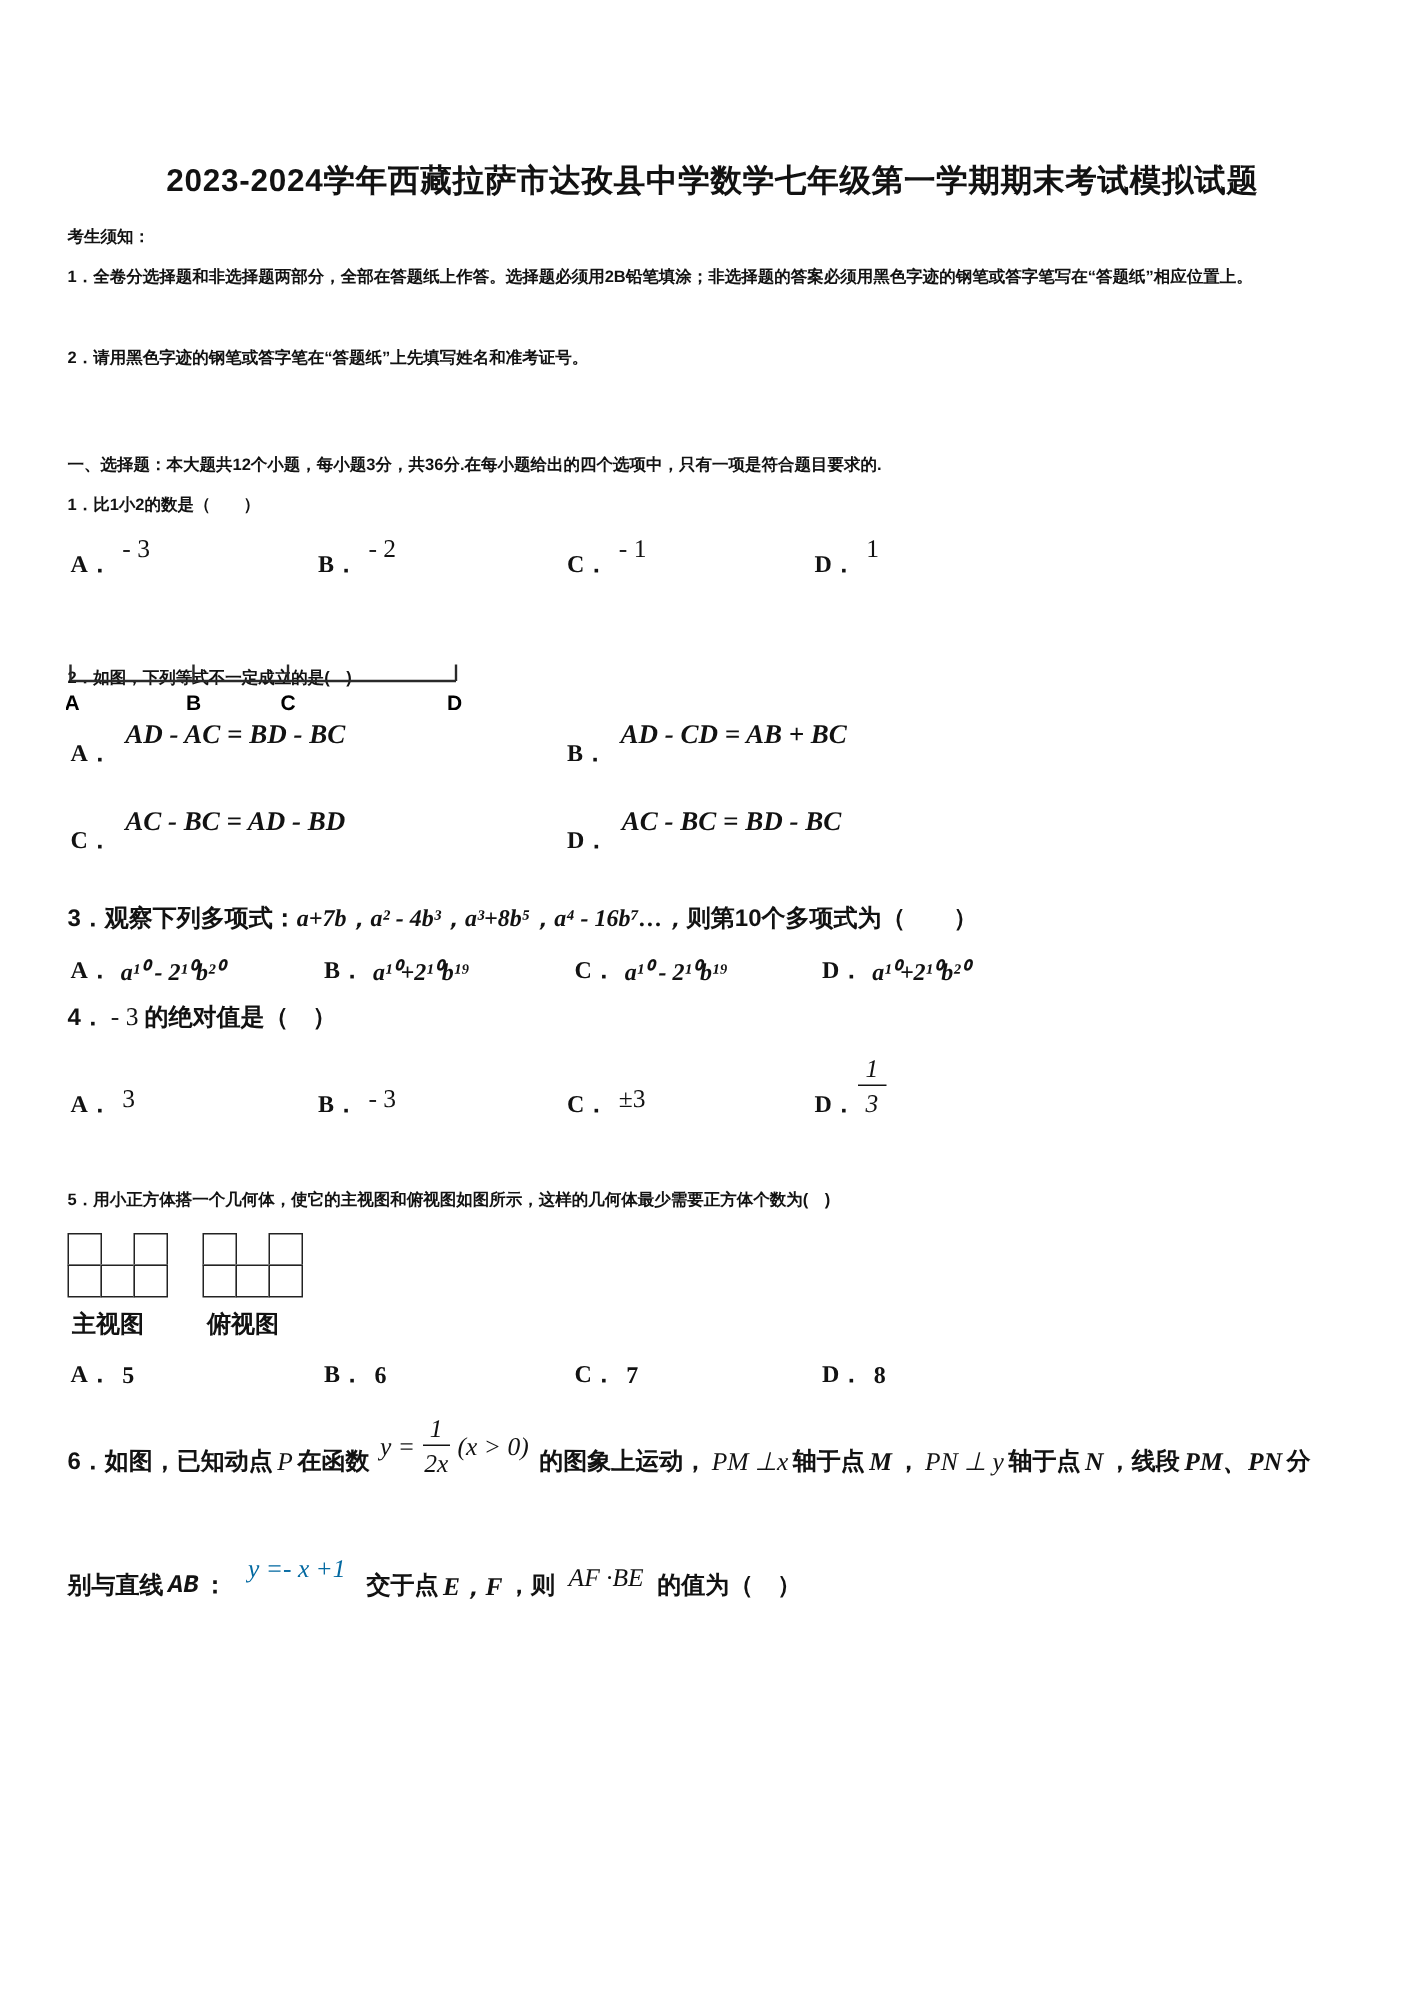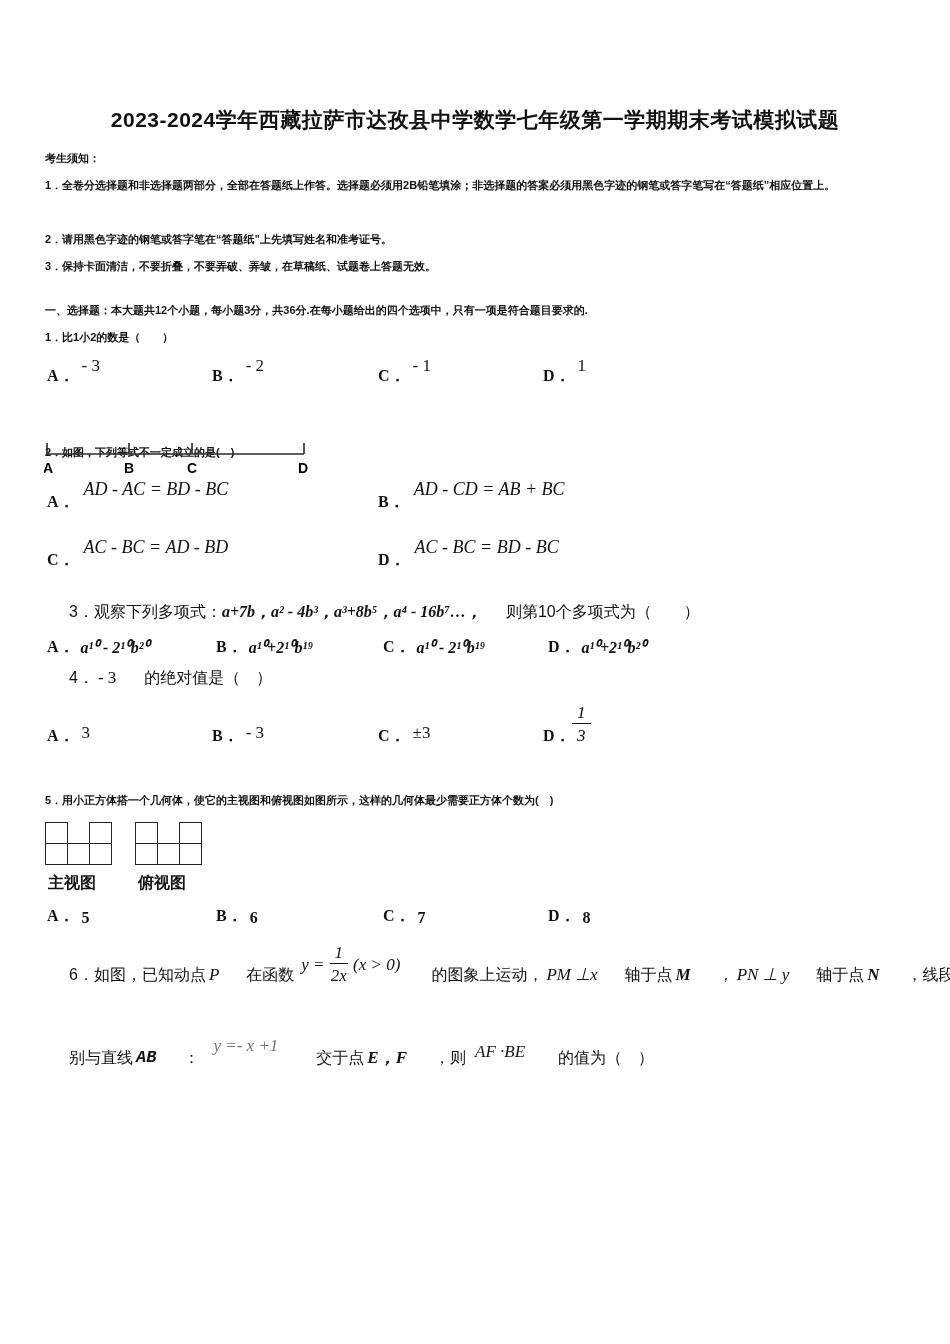--- a/index.html
+++ b/index.html
@@ -1,59 +1,58 @@
 <!DOCTYPE html>
 <html><head>
 <meta charset="utf-8">
 <style>
   html,body{margin:0;padding:0;background:#ffffff;}
   .page{position:relative;width:950px;height:1344px;background:#ffffff;overflow:hidden;
         font-family:"Liberation Sans",sans-serif;color:#121212;}
   .abs{position:absolute;}
-  .cn{font-weight:400;margin-left:24px;}
+  .cn{font-weight:700;}
   .title{top:106px;left:0;width:100%;text-align:center;font-size:21px;font-weight:700;letter-spacing:.5px;}
   .body-text{font-size:11px;line-height:27px;font-weight:600;}
   .nowrap{white-space:nowrap;}
   .serif{font-family:"Liberation Serif",serif;}
   .math{font-family:"Liberation Serif",serif;font-style:italic;}
   .opt{position:absolute;display:flex;align-items:flex-end;white-space:nowrap;}
   .opt-letter{font-family:"Liberation Serif",serif;font-weight:700;font-size:16px;font-style:normal;}
   .opt-val{font-family:"Liberation Serif",serif;font-size:17px;margin-left:7px;}
   .raise10{position:relative;top:-11px;}
   .raise4{position:relative;top:-4px;}
-  .eq{font-family:"Liberation Serif",serif;font-style:italic;font-size:18px;margin-left:9px;position:relative;top:-13px;}
+  .eq{font-family:"Liberation Serif",serif;font-style:italic;font-size:18px;margin-left:9px;position:relative;top:-13px;font-weight:bold;}
   .polyopt .opt-val{font-weight:700;font-style:italic;font-size:16px;margin-left:6px;}
   .fraction{display:inline-flex;flex-direction:column;align-items:center;
             font-family:"Liberation Serif",serif;font-style:italic;font-size:17px;}
   .fraction .num{line-height:21px;padding:0 5px;border-bottom:1.6px solid #121212;}
   .fraction .den{line-height:23px;}
   .cell{position:absolute;width:23px;height:22px;border:1.6px solid #232323;box-sizing:border-box;background:#fff;}
   .view-label{font-size:16px;font-weight:600;}
   .q6row{display:flex;align-items:flex-end;white-space:nowrap;font-size:16px;}
   .q6row .cn{line-height:24px;}
   .q6row .math{font-size:17px;line-height:24px;margin:0 3px;}
   .funcblock{display:inline-flex;align-items:center;margin:0 7px;font-family:"Liberation Serif",serif;font-style:italic;font-size:17px;}
   .funcblock .lhs{margin-right:5px;}
   .funcblock .cond{margin-left:5px;}
-  .red-eq{font-family:"Liberation Serif",serif;font-style:italic;font-size:17px;color:#737373;
+  .red-eq{font-family:"Liberation Serif",serif;font-style:italic;font-size:17px;color:#0369a1;
           position:relative;top:-14px;margin:0 14px;}
   .prod{font-family:"Liberation Serif",serif;font-style:italic;font-size:17px;position:relative;top:-8px;margin:0 9px;}
   svg text{font-family:"Liberation Sans",sans-serif;font-weight:600;}
 </style>
 </head>
 <body>
 
 <div class="page">
 
   <div class="abs title">2023-2024学年西藏拉萨市达孜县中学数学七年级第一学期期末考试模拟试题</div>
 
   <div class="abs body-text" style="top:145px;left:45px;">考生须知：</div>
   <div class="abs body-text" style="top:172px;left:45px;width:828px;">1．全卷分选择题和非选择题两部分，全部在答题纸上作答。选择题必须用2B铅笔填涂；非选择题的答案必须用黑色字迹的钢笔或答字笔写在“答题纸”相应位置上。</div>
   <div class="abs body-text nowrap" style="top:226px;left:45px;">2．请用黑色字迹的钢笔或答字笔在“答题纸”上先填写姓名和准考证号。</div>
-  <div class="abs body-text nowrap" style="top:253px;left:45px;">3．保持卡面清洁，不要折叠，不要弄破、弄皱，在草稿纸、试题卷上答题无效。</div>
 
   <div class="abs body-text nowrap" style="top:297px;left:45px;font-weight:700;">一、选择题：本大题共12个小题，每小题3分，共36分.在每小题给出的四个选项中，只有一项是符合题目要求的.</div>
 
   <div class="abs body-text nowrap" style="top:324px;left:45px;">1．比1小2的数是（　　）</div>
   <div class="opt" style="left:47px;top:366px;">
     <span class="opt-letter">A．</span>
     <span class="opt-val raise10">- 3</span>
   </div>
   <div class="opt" style="left:212px;top:366px;">
     <span class="opt-letter">B．</span>

